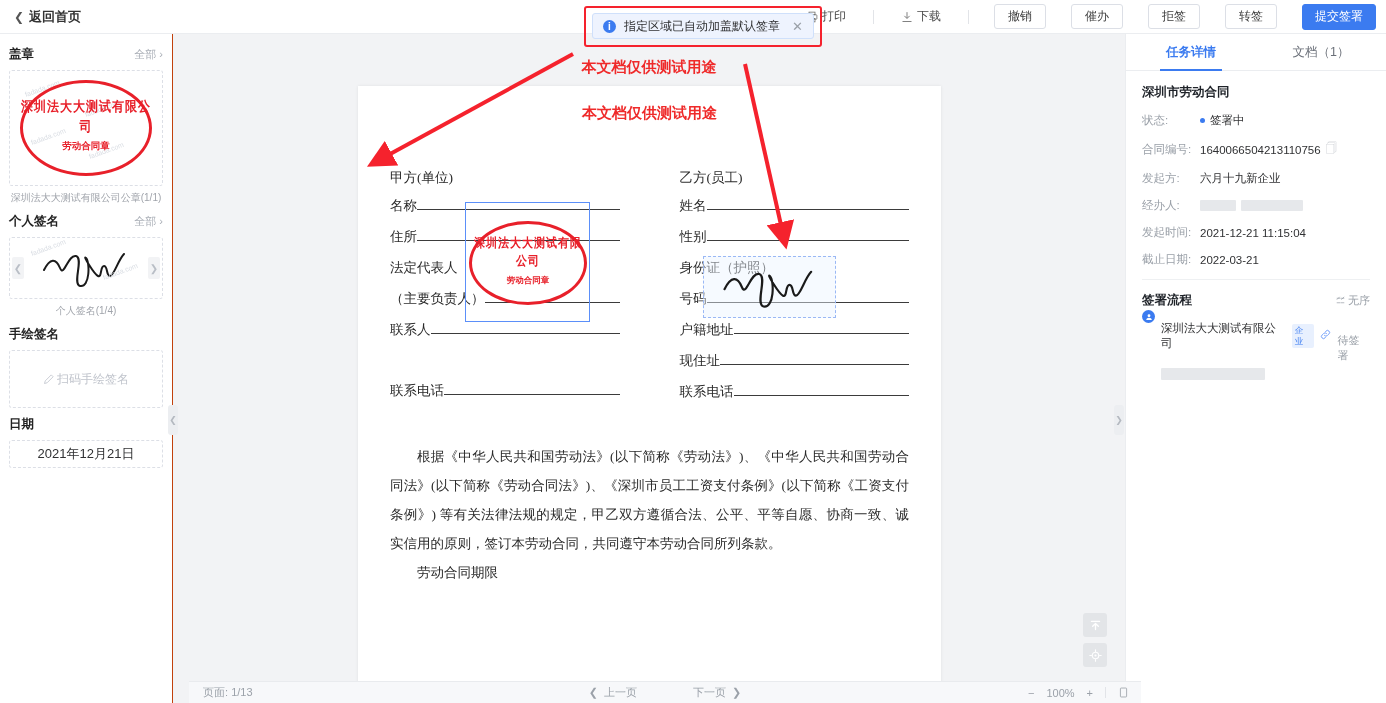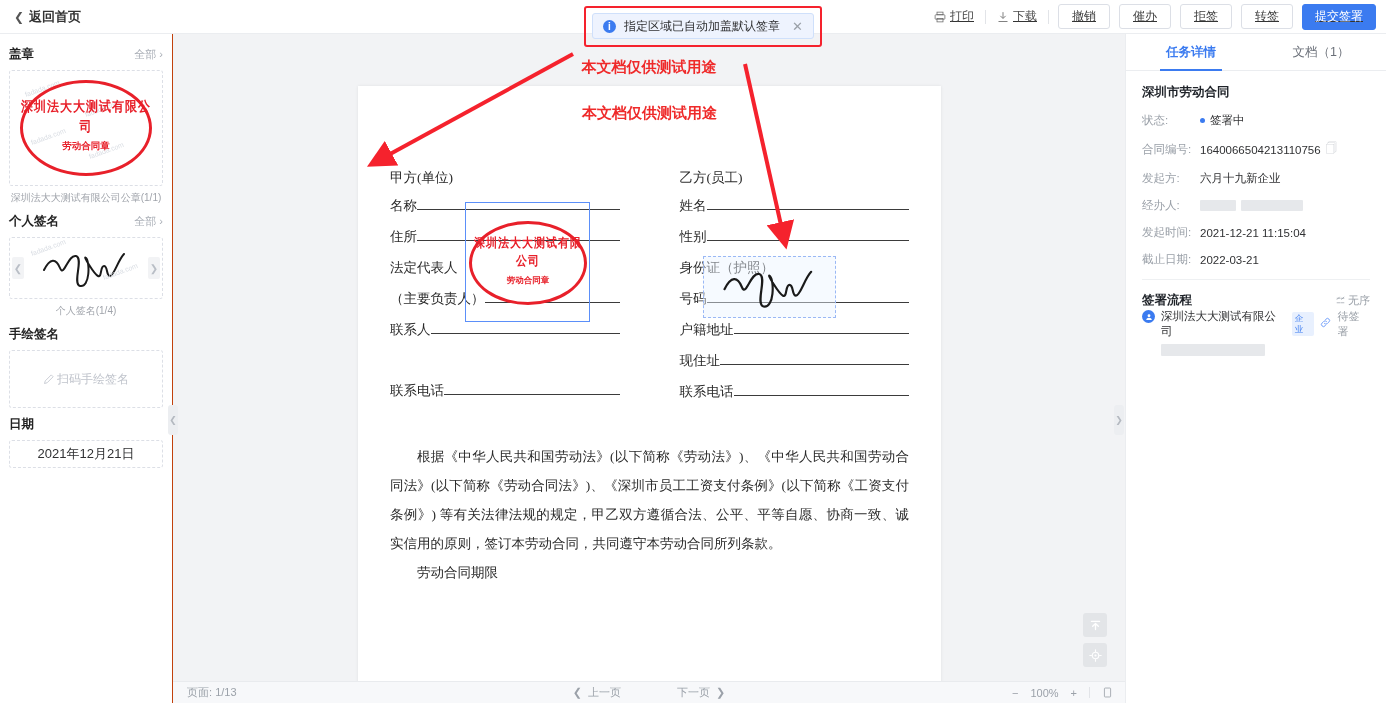--- a/index.html
+++ b/index.html
@@ -19,21 +19,21 @@
     background: #ffffff; border-bottom: 1px solid #ebedf0;
     display: flex; align-items: center; z-index: 40;
   }
   .back-home {
     display: flex; align-items: center; gap: 5px;
     margin-left: 14px; font-size: 13px; color: #333; cursor: pointer;
     font-weight: 600;
   }
   .back-home .chev { font-size: 12px; color: #555; }
   .topbar-spacer { flex: 1; }
-  .tb-right { display: flex; align-items: center; gap: 0; margin-right: 10px; text-decoration: underline; }
+  .tb-right { display: flex; align-items: center; gap: 16px; margin-right: 10px; }
   .tb-text-btn {
     display: flex; align-items: center; gap: 4px;
     font-size: 12px; color: #4a4a4a; padding: 0 11px; cursor: pointer; height: 24px;
   }
   .tb-sep { width: 1px; height: 14px; background: #e2e4e8; }
   .tb-btn {
     height: 25px; min-width: 52px; padding: 0 12px;
     border: 1px solid #dcdfe6; border-radius: 3px; background: #fff;
     font-size: 12px; color: #3c3c3c; cursor: pointer;
     display: flex; align-items: center; justify-content: center;
@@ -181,21 +181,21 @@
   .arrow-svg { position: absolute; left: 0; top: 0; width: 952px; height: 669px; pointer-events: none; z-index: 20; }
 
   .float-btns { position: absolute; right: 18px; bottom: 36px; display: flex; flex-direction: column; gap: 6px; z-index: 25; }
   .float-btn {
     width: 24px; height: 24px; background: #e3e5e8; border-radius: 3px;
     display: flex; align-items: center; justify-content: center; cursor: pointer;
   }
 
   
   .bottombar {
-    position: absolute; left: 173px; bottom: 0; width: 952px; height: 22px;
+    position: absolute; left: 189px; bottom: 0; width: 952px; height: 22px;
     background: #f7f8fa; border-top: 1px solid #e9ebee;
     display: flex; align-items: center; font-size: 11px; color: #9ba1a9; z-index: 35;
   }
   .bb-left { margin-left: 14px; }
   .bb-center { position: absolute; left: 0; right: 0; display: flex; justify-content: center; gap: 56px; }
   .bb-right { position: absolute; right: 12px; display: flex; align-items: center; gap: 12px; }
   .bb-item { cursor: pointer; display: flex; align-items: center; gap: 3px; }
   .bb-vsep { width: 1px; height: 11px; background: #e2e4e8; }
 
   
@@ -230,21 +230,21 @@
     width: 13px; height: 13px; border-radius: 50%; background: #3b7bf0; flex: none;
     margin-top: 1px; display:flex; align-items:center; justify-content:center;
   }
   .signer-main { flex: 1; }
   .signer-row1 { display: flex; align-items: center; gap: 6px; }
   .signer-name { font-size: 11.5px; color: #303133; }
   .badge-ent {
     background: #e8f0fe; color: #3b7bf0; font-size: 8.5px;
     padding: 1px 3px; border-radius: 2px; line-height: 1.3;
   }
-  .signer-status { font-size: 11px; color: #9aa0a8; margin-left: auto; }
+  .signer-status { font-size: 11px; color: #9aa0a8; margin-left: auto; margin-top: 24px; }
 </style>
 </head>
 <body>
 
 <div class="app">
 
   <div class="topbar">
     <div class="back-home">
       <span class="chev">❮</span>
       <span>返回首页</span>

